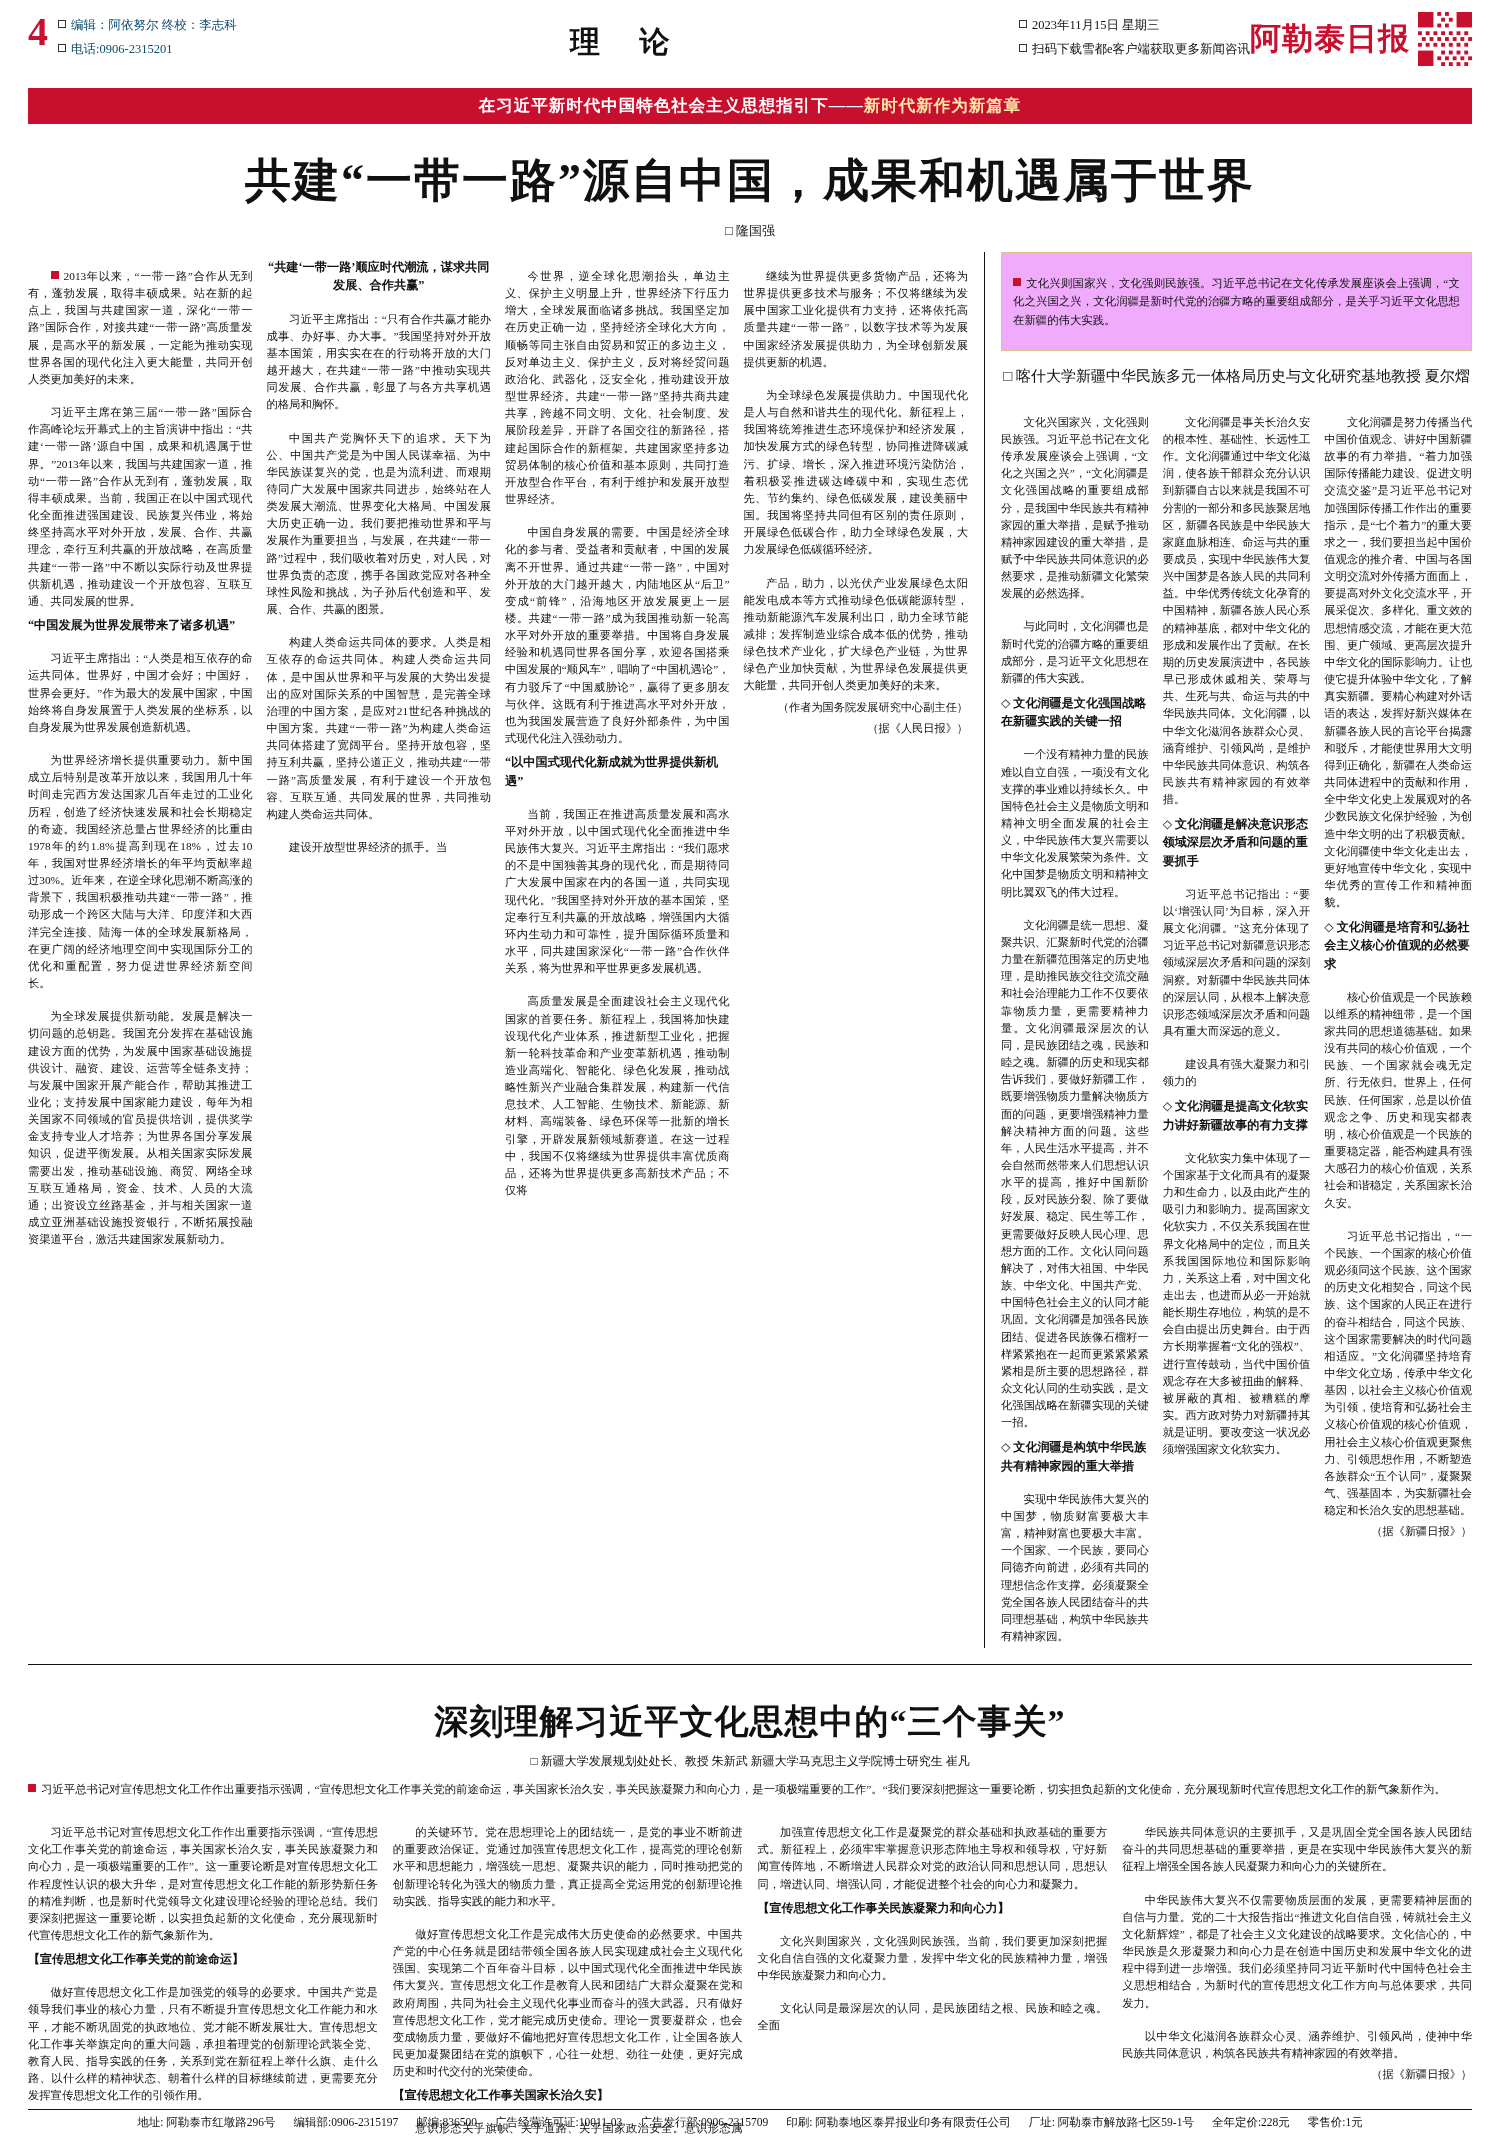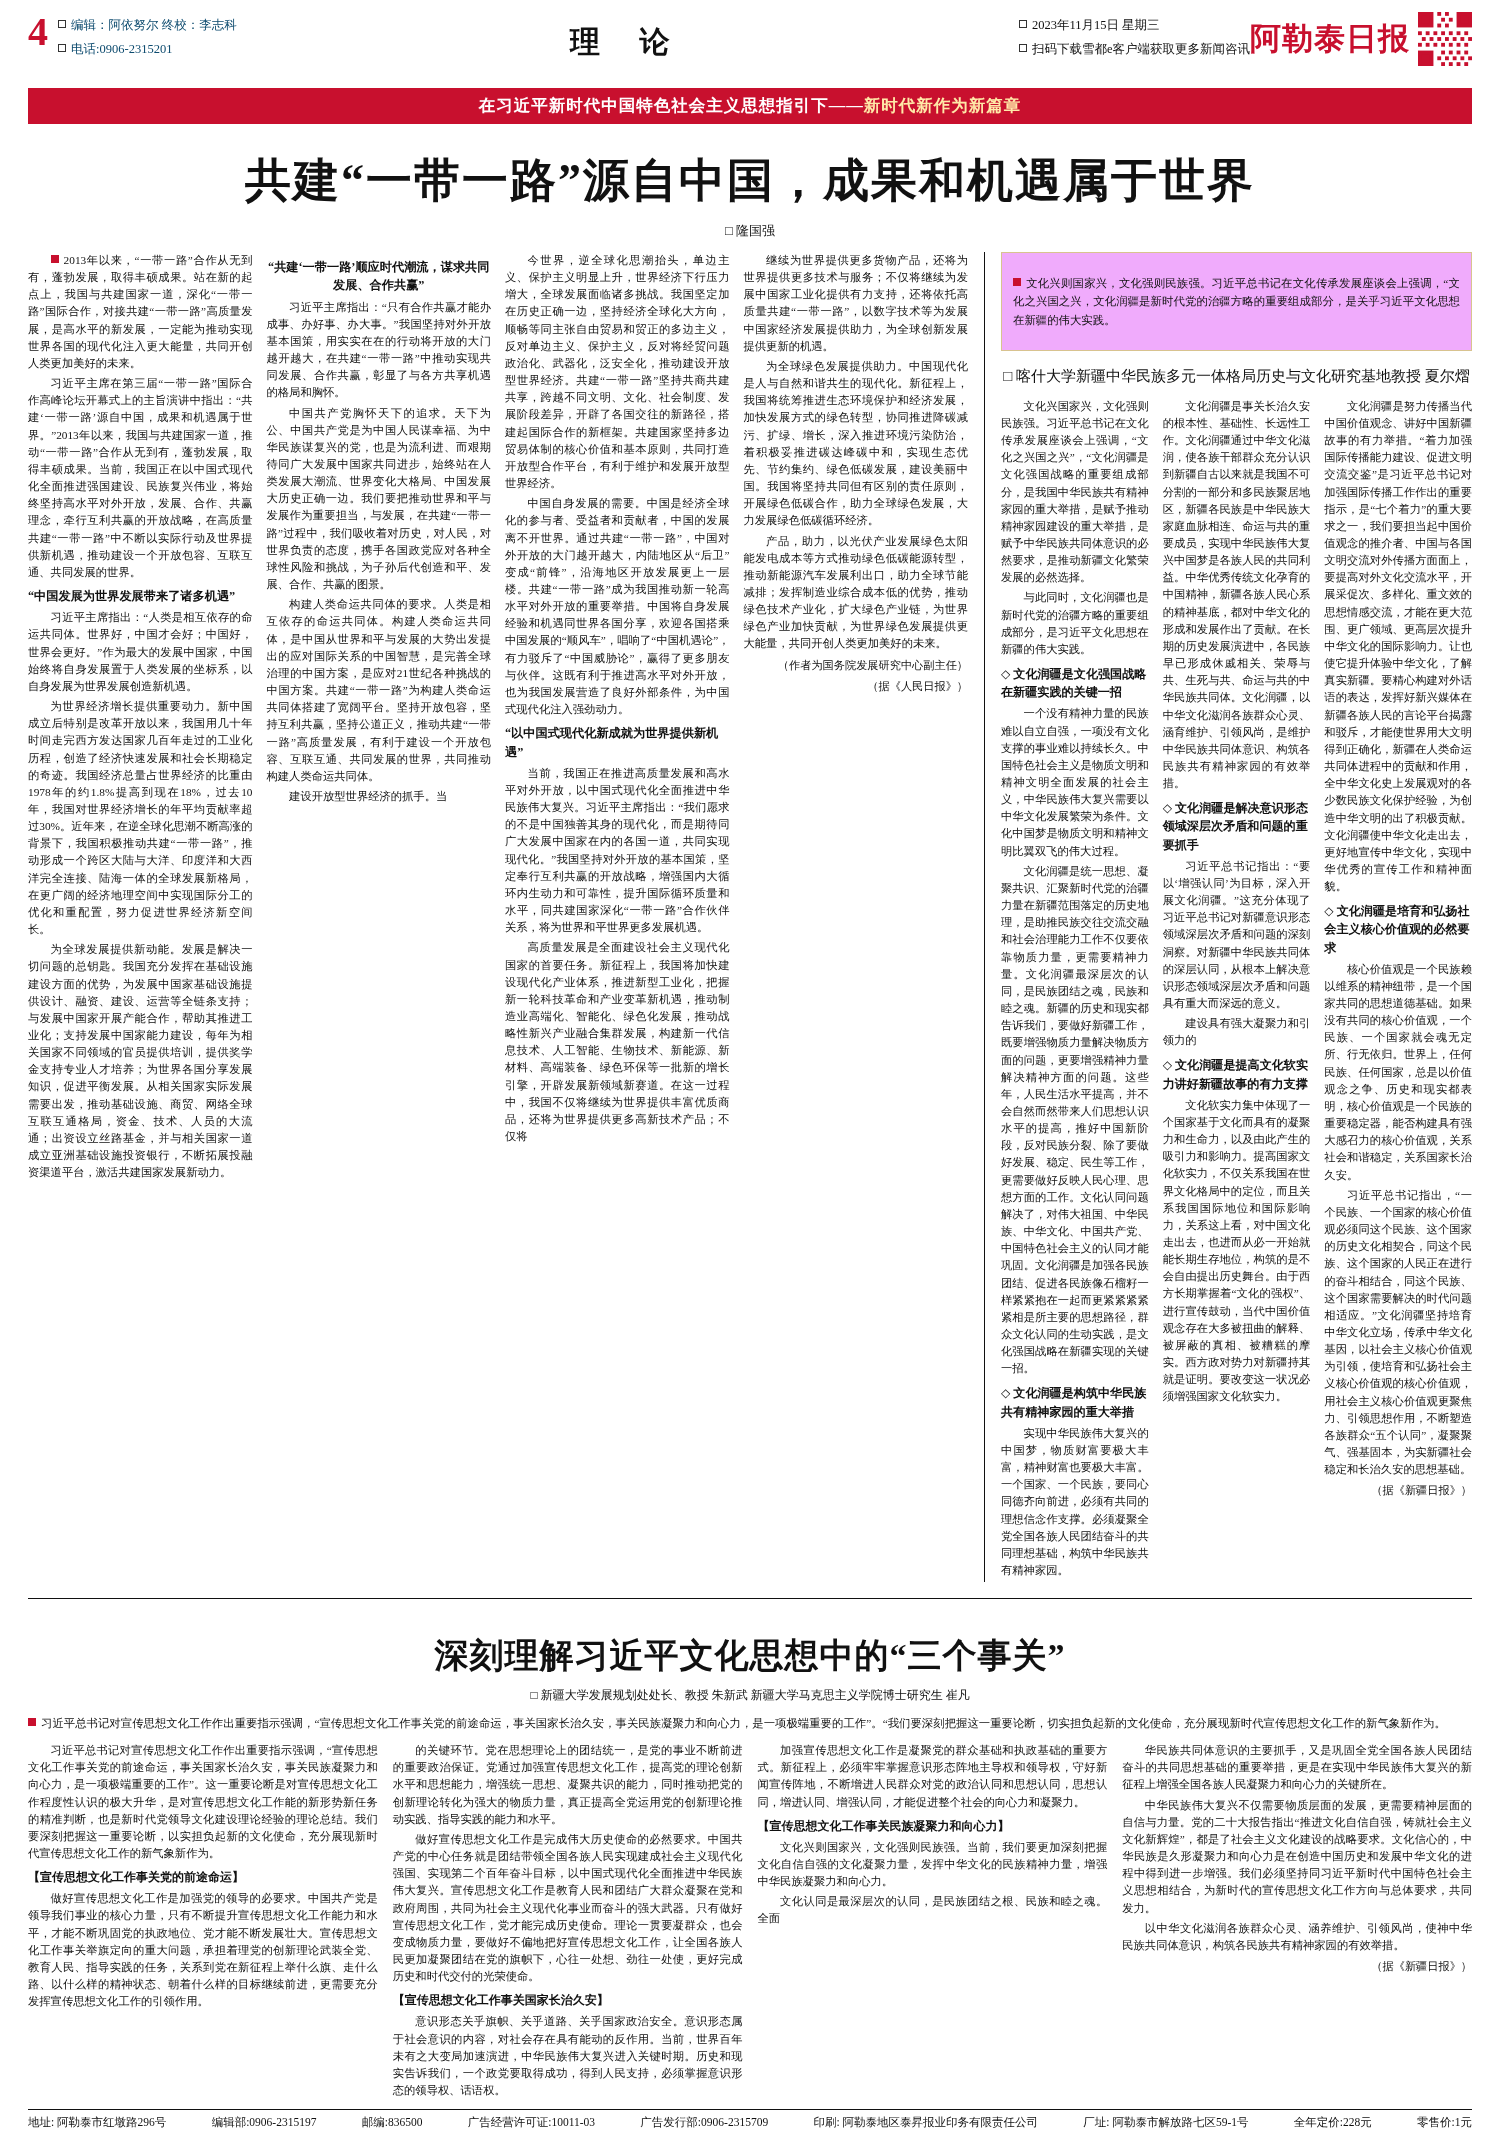--- a/index.html
+++ b/index.html
@@ -51,21 +51,21 @@
 
   
   .main-row { display:flex; gap:0; }
   .left-block { width:940px; }
   .vsep { width:1px; background:#111; margin:0 16px; }
   .right-block { flex:1; }
 
   
   .cols { display:flex; gap:14px; }
   .col { flex:1; }
-  p { margin:0 0 3px 0; font-size:11.3px; line-height:1.52; text-align:justify; text-justify:inter-ideograph; }
+  p { margin:16px 0 3px 0; font-size:11.3px; line-height:1.52; text-align:justify; text-justify:inter-ideograph; }
   .ind { text-indent:2em; }
   .sq::before {
     content:""; display:inline-block; width:8px; height:8px; background:#c8102e;
     margin-right:5px; vertical-align:1px;
   }
   .sub {
     font-weight:bold; font-size:12.2px; margin:6px 0 4px 0; text-align:center; line-height:1.5;
   }
   .sub-l { font-weight:bold; font-size:12.2px; margin:6px 0 4px 0; line-height:1.5; }
   .src { font-size:11.2px; text-align:right; margin-top:4px; }
@@ -91,21 +91,21 @@
   }
   .byline2 { text-align:center; font-size:12px; margin-bottom:10px; }
   .lead-note { font-size:11.4px; line-height:1.58; text-align:justify; margin-bottom:10px; }
   .cols4 { display:flex; gap:15px; }
   .bracket { font-weight:bold; font-size:12px; margin:6px 0 4px 0; line-height:1.5; }
 
   
   .footer {
     position:absolute; left:28px; right:28px; bottom:8px;
     border-top:1px solid #111; padding-top:5px;
-    font-size:11.5px; display:flex; gap:18px; flex-wrap:nowrap; justify-content:space-between;
+    font-size:11.5px; display:flex; gap:18px; flex-wrap:nowrap; justify-content:center;
   }
   .footer span { white-space:nowrap; }
 </style>
 </head>
 <body>
 
 <div class="page">
 
   <div class="masthead">
     <div class="page-num">4</div>

